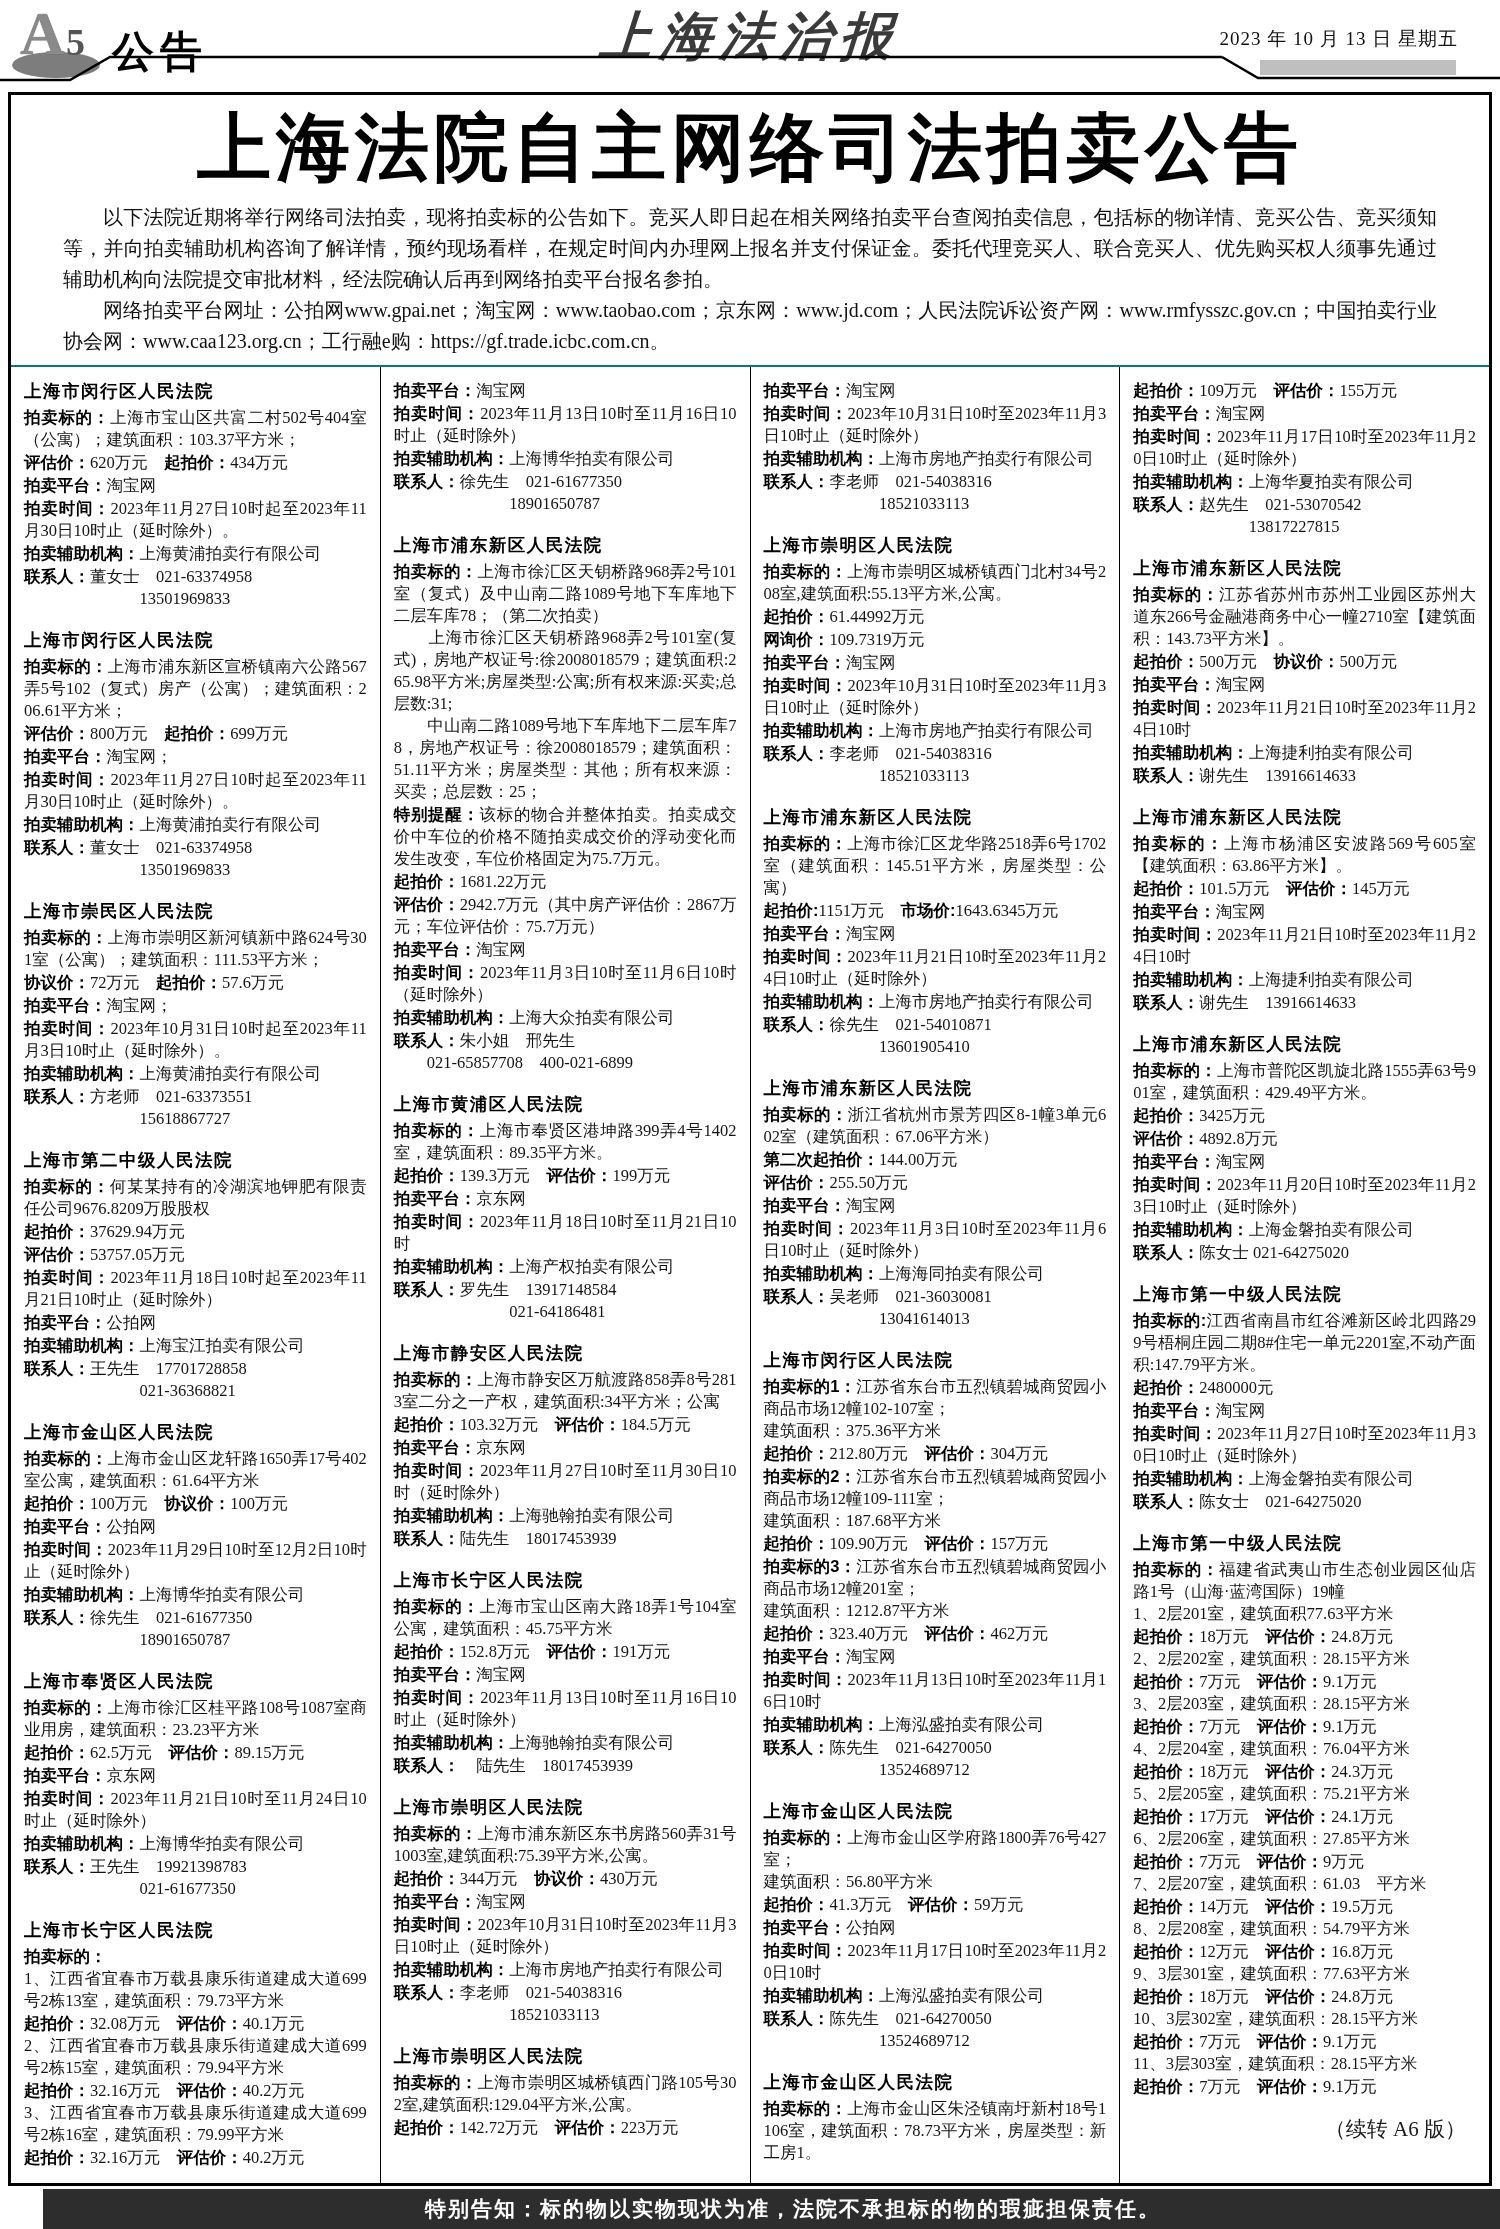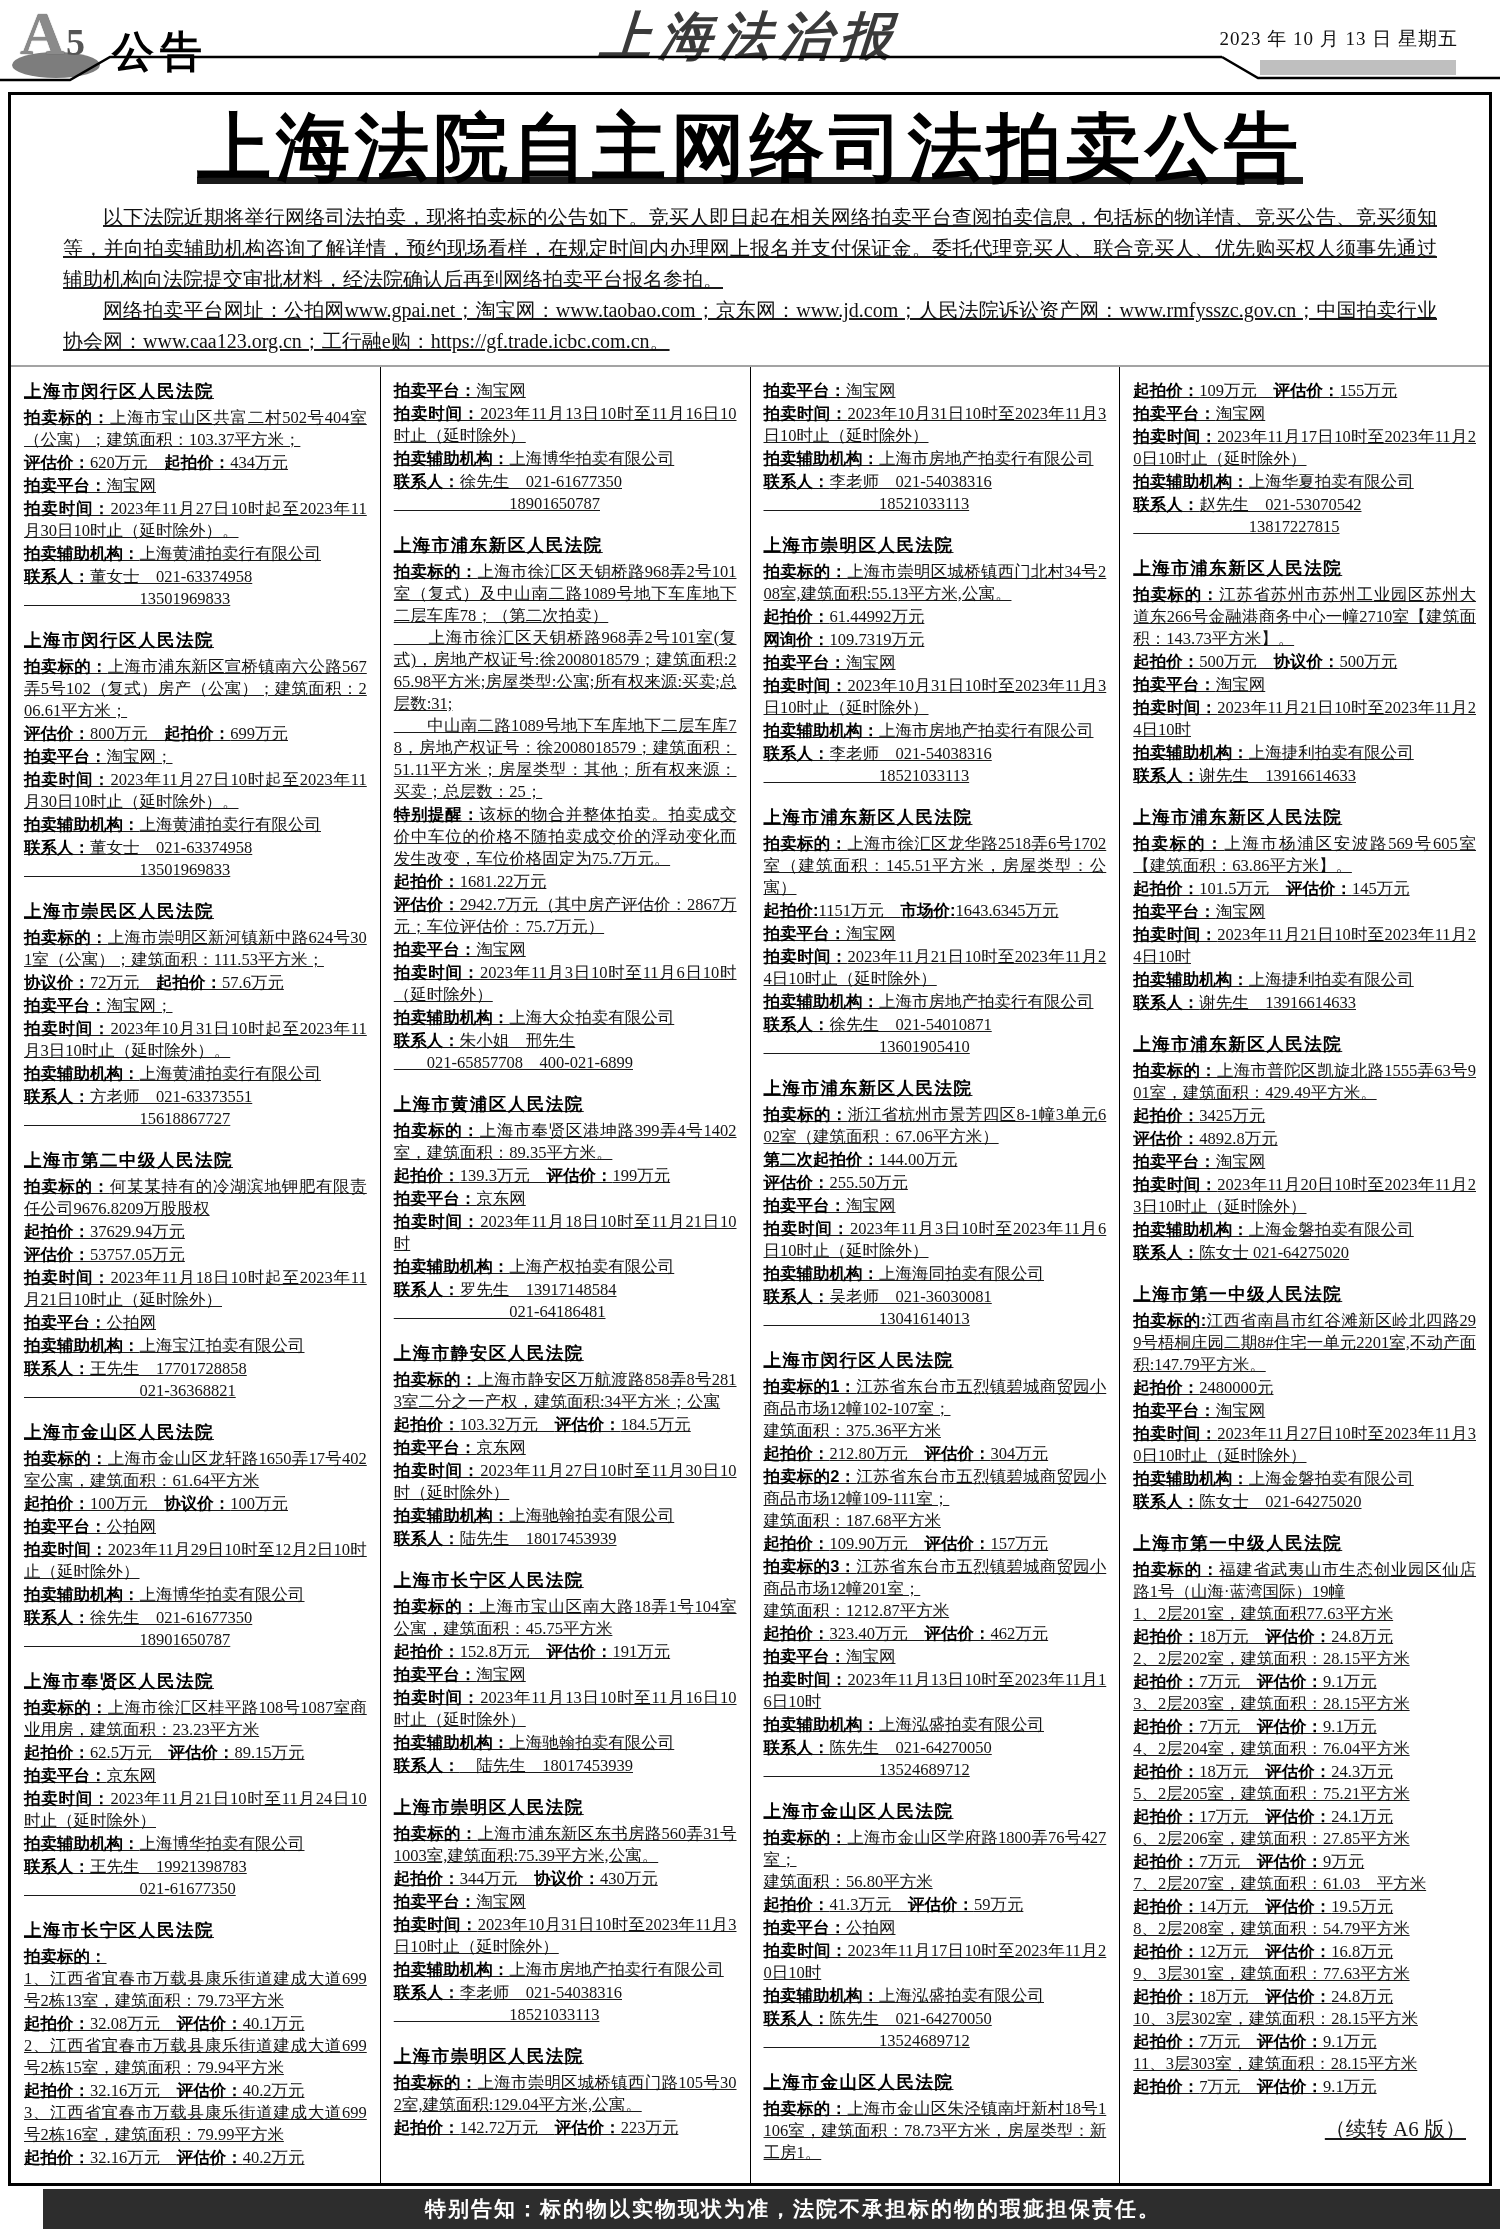--- a/index.html
+++ b/index.html
@@ -17,27 +17,27 @@
   .masthead{position:absolute;left:0;top:2px;width:100%;text-align:center;
     font:900 52px "DejaVu Serif",serif;font-style:italic;letter-spacing:8px;color:#3a3a3a;
     transform:skewX(-4deg);}
   .mast-url{position:absolute;left:0;top:61px;width:100%;text-align:center;
     font:700 18px "Liberation Serif",serif;color:#222;letter-spacing:1px;}
   .issue-date{position:absolute;right:42px;top:26px;font:19px "Liberation Serif",serif;color:#111;letter-spacing:1px;}
   .gray-bar{position:absolute;right:44px;top:60px;width:196px;height:15px;background:#bfbfbf;}
   .header-rules{position:absolute;left:0;top:0;width:1500px;height:92px;pointer-events:none;}
   
   .main{position:absolute;left:8px;right:8px;top:92px;bottom:43px;border:3px solid #000;
-    display:flex;flex-direction:column;background:#fff;overflow:hidden;text-decoration:underline;}
+    display:flex;flex-direction:column;background:#fff;overflow:hidden;}
   .page-title{margin:10px 10px 0;text-align:center;font:900 74px "DejaVu Serif",serif;
     letter-spacing:5px;color:#000;line-height:1.15;white-space:nowrap;}
   .intro{margin:12px 52px 8px;font-size:20px;line-height:31px;text-align:justify;color:#111;}
   .intro p{margin:0;text-indent:2em;word-break:break-all;}
   
-  .cols{flex:1;display:flex;border-top:2px solid #a3a3a3;overflow:hidden;}
+  .cols{flex:1;display:flex;border-top:2px solid #0f766e;overflow:hidden;}
   .col{flex:1 1 0;padding:12px 13px 0;overflow:hidden;}
   .col + .col{border-left:1.5px solid #000;}
   .block{margin:0 0 18px;}
   .court{font:700 17.5px/24px "Liberation Sans",sans-serif;letter-spacing:1.5px;color:#000;margin:0 0 3px;}
   .line{margin:0;font-size:16.5px;line-height:22px;text-align:justify;color:#141414;
     white-space:pre-wrap;word-break:break-all;}
   .line b{font-family:"Liberation Sans",sans-serif;font-weight:700;color:#000;}
   .cont-note{text-align:right;padding:2px 6px 0 0;font-size:21px;line-height:22px;margin:4px;}
   
   .footer{position:absolute;left:0;bottom:0;width:1500px;height:40px;background:#2d2d2d;

